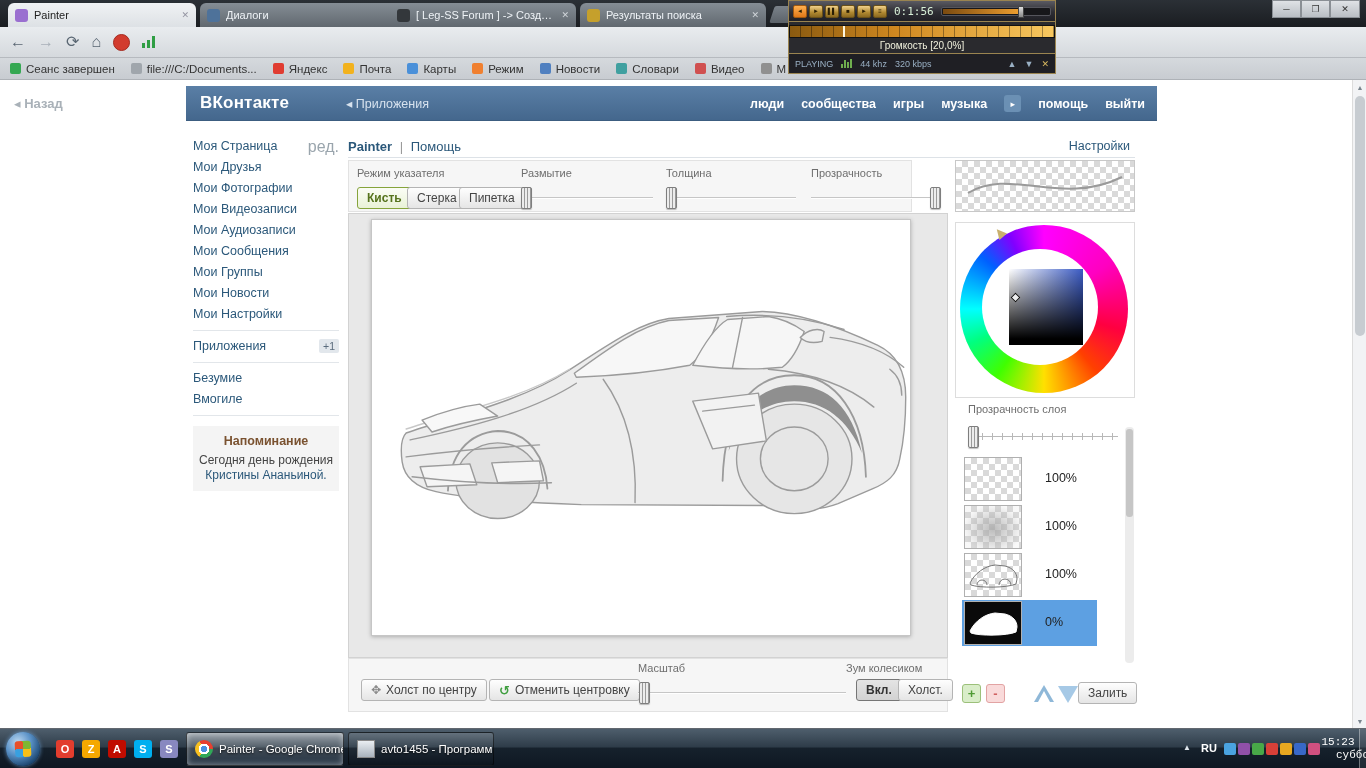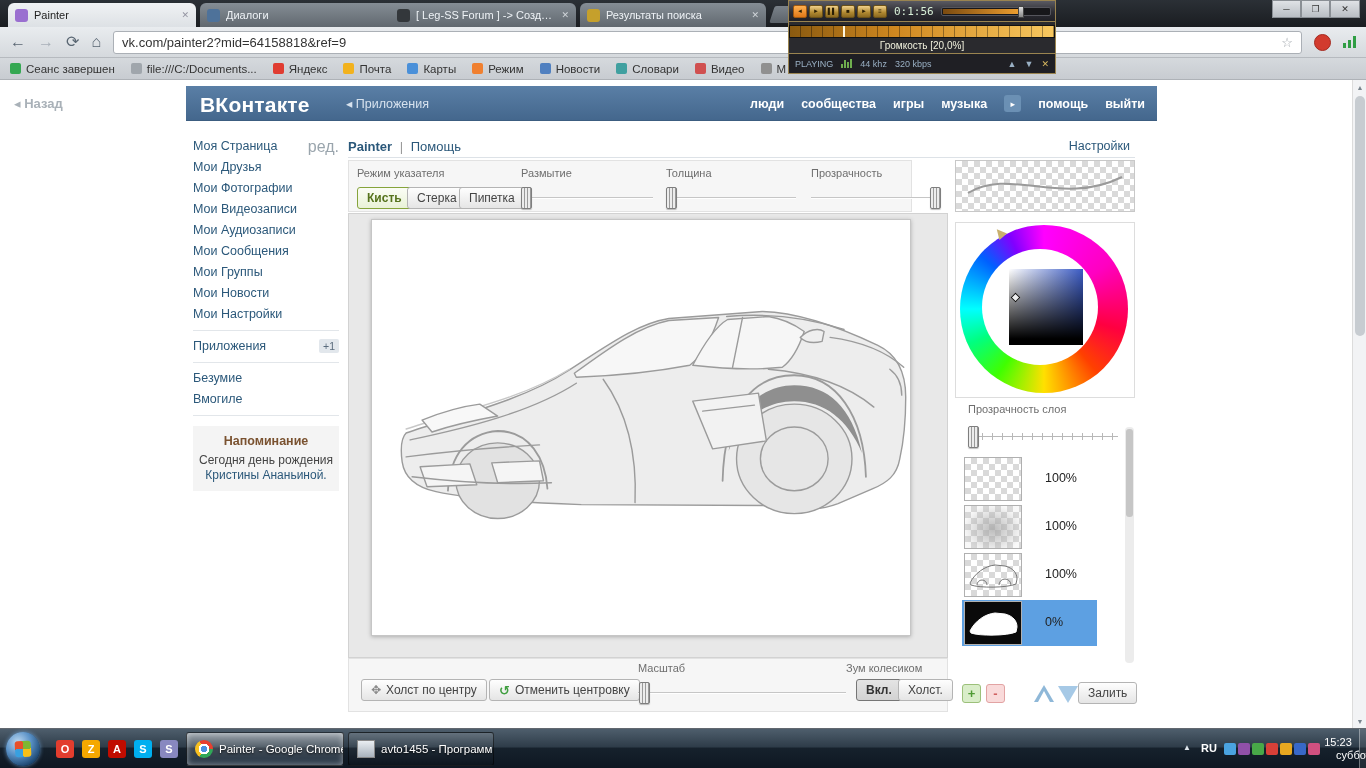--- a/index.html
+++ b/index.html
@@ -43,21 +43,21 @@
   .bm { display:flex; align-items:center; gap:5px; white-space:nowrap; }
   .bm i { width:11px; height:11px; border-radius:2px; display:block; }
 
   
   .page { position:absolute; left:0; top:80px; width:1366px; height:648px; background:#fff; }
   .back-link { position:absolute; left:14px; top:16px; color:#a9b1b8; font-size:13px; font-weight:bold; }
 
   .vk { position:absolute; left:186px; top:6px; width:971px; height:642px; }
   .vk-header { position:absolute; left:0; top:0; width:971px; height:35px;
     background:linear-gradient(#5a7fa6,#44678d); border-bottom:1px solid #3c5d80; color:#fff; }
-  .vk-logo { position:absolute; left:14px; top:7px; font-size:21px; font-weight:bold; letter-spacing:.2px; }
+  .vk-logo { position:absolute; left:14px; top:7px; font-size:17px; font-weight:bold; letter-spacing:.2px; }
   .vk-apps-back { position:absolute; left:160px; top:10px; font-size:12.5px; color:#d7e2ee; }
   .vk-nav { position:absolute; right:12px; top:0; height:35px; display:flex; align-items:center; gap:17px;
     font-size:12.5px; font-weight:bold; }
   .vk-musicbtn { width:17px; height:17px; background:#6b90b4; border-radius:3px;
     display:flex; align-items:center; justify-content:center; font-size:9px; color:#fff; }
 
   .sidebar { position:absolute; left:7px; top:50px; width:146px; font-size:12.5px; color:#2b587a; }
   .side-item { height:21px; line-height:21px; position:relative; white-space:nowrap; }
   .side-note { position:absolute; right:0; top:0; color:#9aa5ad; font-size:16px; }
   .side-div { border-top:1px solid #e2e6ea; margin:5px 0; }
@@ -199,21 +199,21 @@
     box-shadow:inset 0 0 6px rgba(255,255,255,.5); }
   .chrome-ico { width:18px; height:18px; border-radius:50%; flex:none;
     background:radial-gradient(circle,#4a90e0 0 3.5px,#fff 3.5px 5.5px,transparent 5.5px),
       conic-gradient(from -30deg,#e84030 0 120deg,#30a858 120deg 240deg,#f8c020 240deg 360deg); }
   .img-ico { width:18px; height:18px; flex:none; border:1px solid #888;
     background:linear-gradient(#eaeef2,#a8b2bc); }
   .tray-arrow { position:absolute; left:1183px; top:14px; color:#dfe6ec; font-size:8px; }
   .tray-lang { position:absolute; left:1201px; top:13px; color:#fff; font-size:11px; font-weight:bold; }
   .tray-ico { position:absolute; top:14px; width:12px; height:12px; border-radius:2px; }
   .tray-clock { position:absolute; left:1316px; top:7px; width:44px; text-align:center; color:#fff;
-    font-size:11px; line-height:13px; }
+    font-size:11px; line-height:13px;font-family:Liberation Mono, monospace; }
   .tray-clock .day { font-size:11px;margin-left:20px; }
   .show-desk { position:absolute; left:1359px; top:0; width:7px; height:40px;
     background:rgba(255,255,255,.08); border-left:1px solid rgba(255,255,255,.35); }
   a { text-decoration:none; color:inherit; }
 </style>
 </head>
 <body>
 
 <div class="abs" style="left:0;top:0;width:1366px;height:768px">
 
@@ -242,24 +242,20 @@
     <div class="winctl" style="left:1272px">─</div>
     <div class="winctl" style="left:1301px">❐</div>
     <div class="winctl" style="left:1330px;width:30px">✕</div>
   </div>
 
   <div class="btoolbar">
     <span class="navg">←</span>
     <span class="navg dis">→</span>
     <span class="navg">⟳</span>
     <span class="navg">⌂</span>
-    <div class="omnibox">
-      <span>vk.com/painter2?mid=64158818&amp;ref=9</span>
-      <span class="star">☆</span>
-    </div>
     <span class="ext-red"></span>
     <span class="ext-bars">
       <span style="height:5px"></span>
       <span style="height:8px"></span>
       <span style="height:12px"></span>
     </span>
   </div>
 
   <div class="bookbar">
     <span class="bm">

